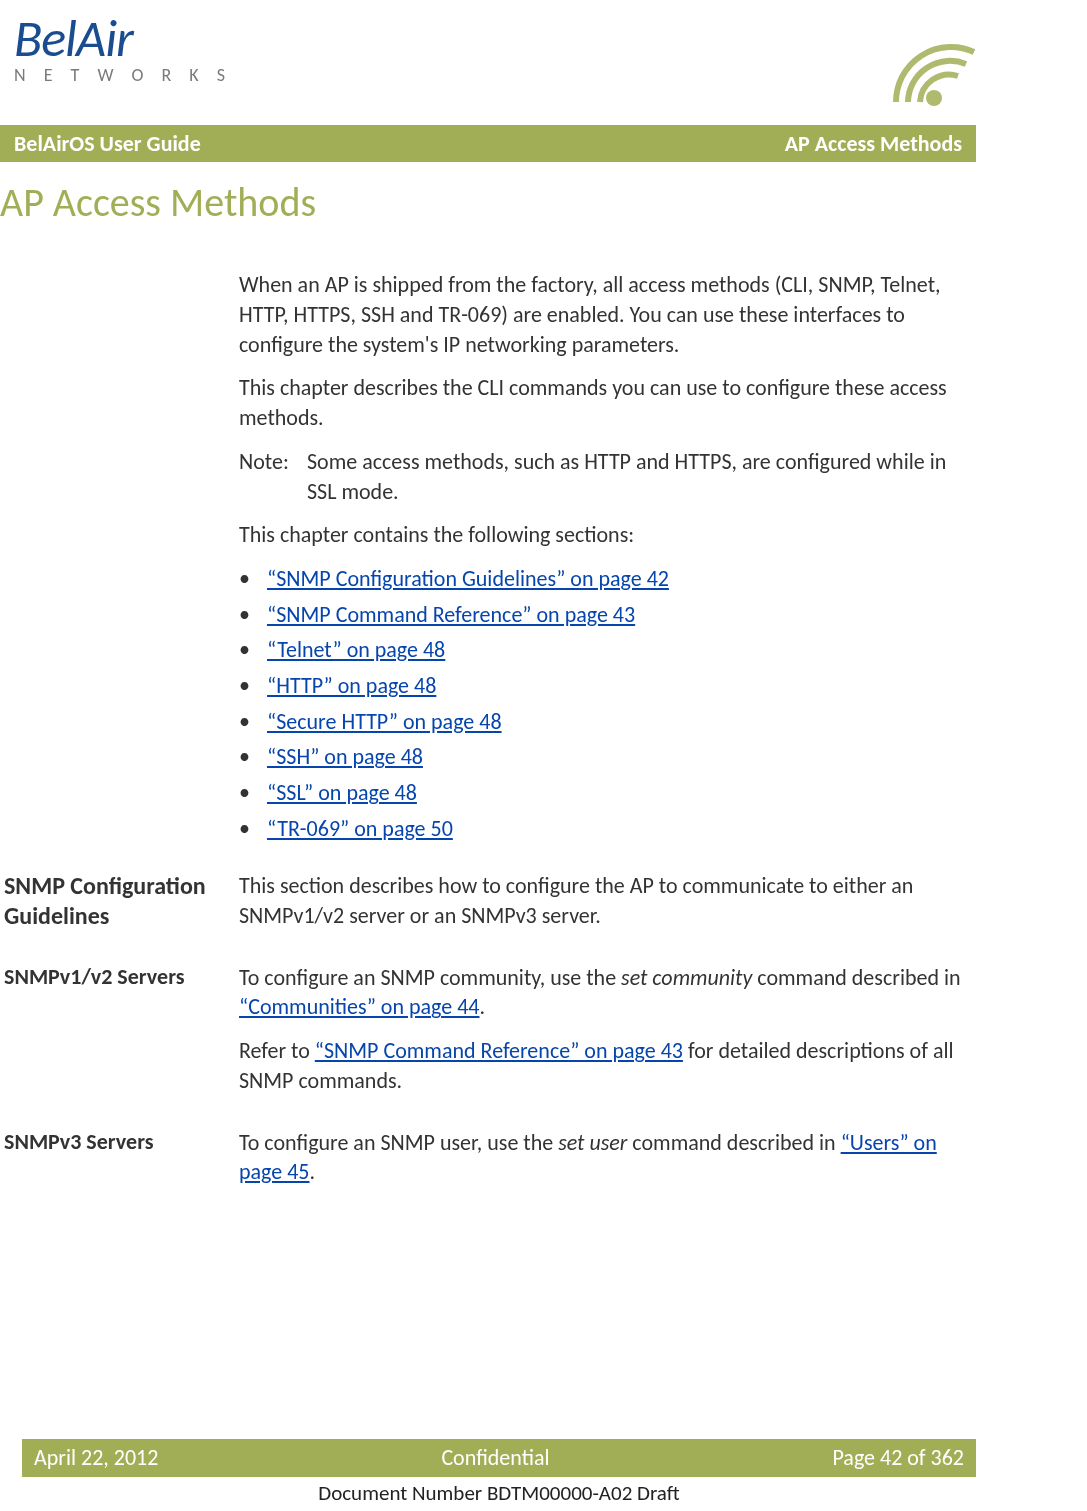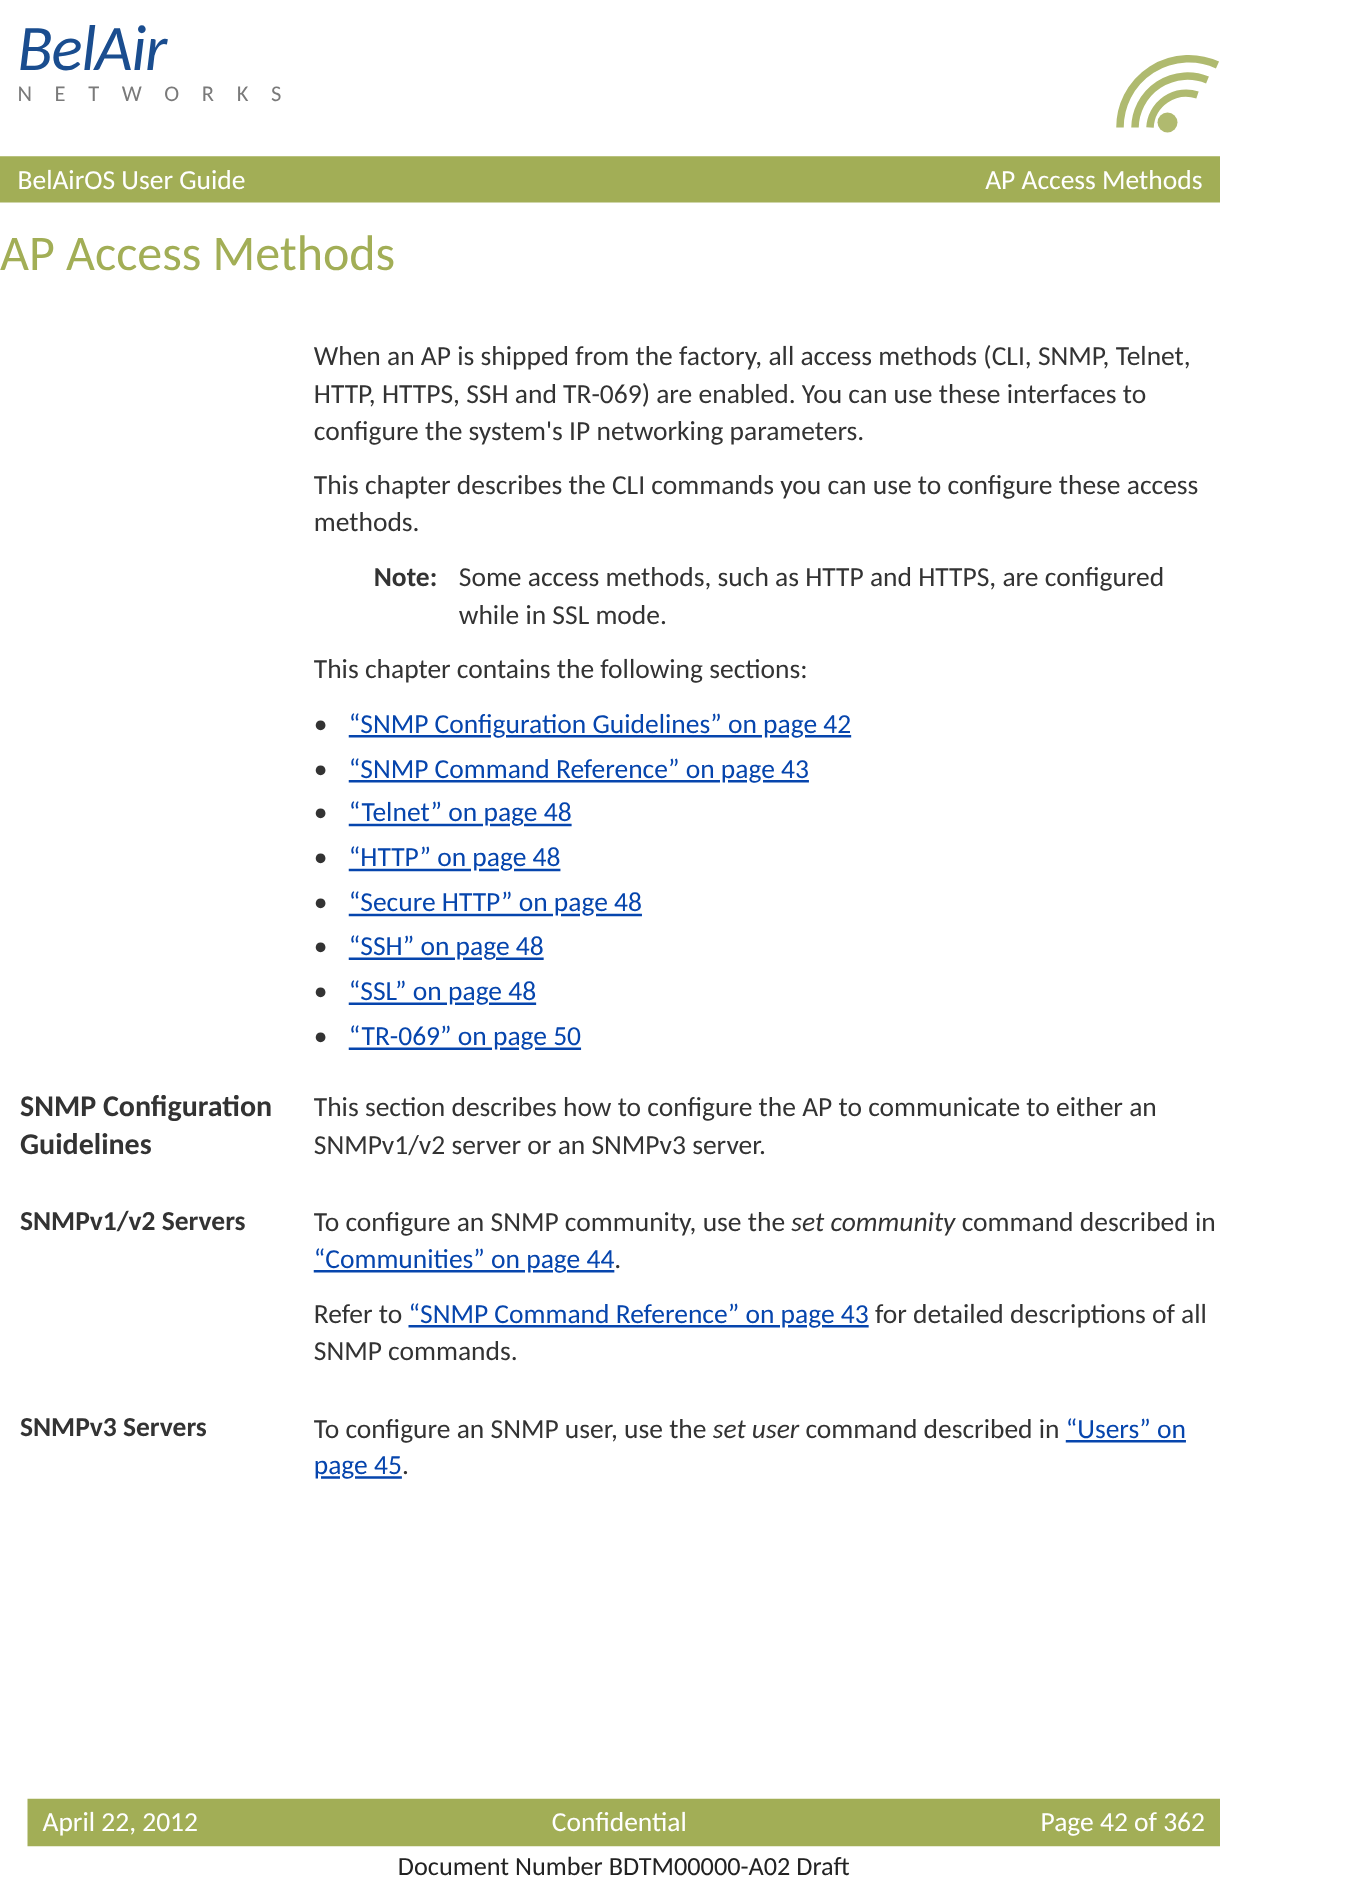--- a/index.html
+++ b/index.html
@@ -56,35 +56,36 @@
   }
   .header-icon { margin-top: 0; }
   
   .titlebar {
     background: var(--olive);
     color: #fff;
     display: flex;
     justify-content: space-between;
     padding: 4px 14px;
     font-size: 22px;
+    font-weight: bold;
   }
   .titlebar .left { flex: 0 0 auto; }
   .titlebar .right { flex: 0 0 auto; text-align: right; }
   
   h1.page-title {
     color: var(--olive);
     font-weight: 400;
     font-size: 40px;
     margin: 14px 0 40px 0;
     padding-left: 0;
   }
   
   .body {
     display: block;
-    padding-left: 16px;
+    padding-left: 4px;
   }
   .row {
     display: flex;
     align-items: flex-start;
     margin-bottom: 18px;
   }
   .lcol {
     flex: 0 0 235px;
     padding-right: 10px;
     font-weight: 700;
@@ -93,21 +94,21 @@
   }
   .lcol.sub { font-size: 22px; }
   .rcol {
     flex: 1 1 auto;
   }
   .rcol p { margin: 0 0 14px 0; }
   .note {
     display: flex;
     margin: 0 0 14px 0;
   }
-  .note-label { font-weight: 700; flex: 0 0 68px; margin-left: 48px; }
+  .note-label { font-weight: 400; flex: 0 0 68px; }
   .note-text { flex: 1; }
   ul.links {
     list-style: none;
     padding: 0;
     margin: 0 0 10px 0;
   }
   ul.links li {
     display: flex;
     margin: 6px 0;
   }

